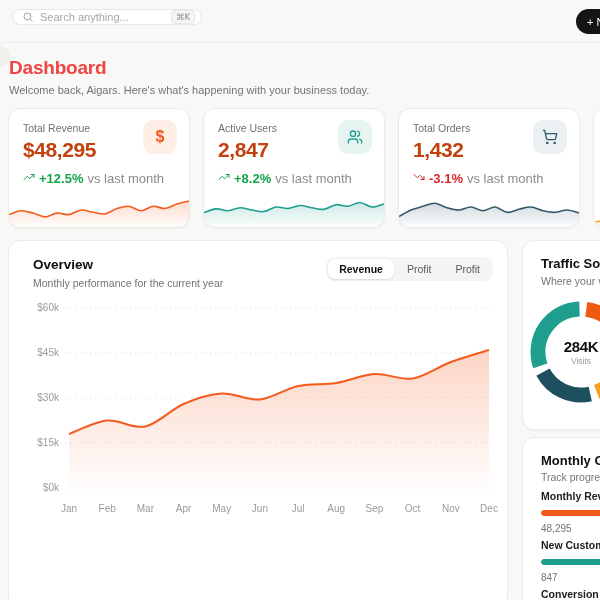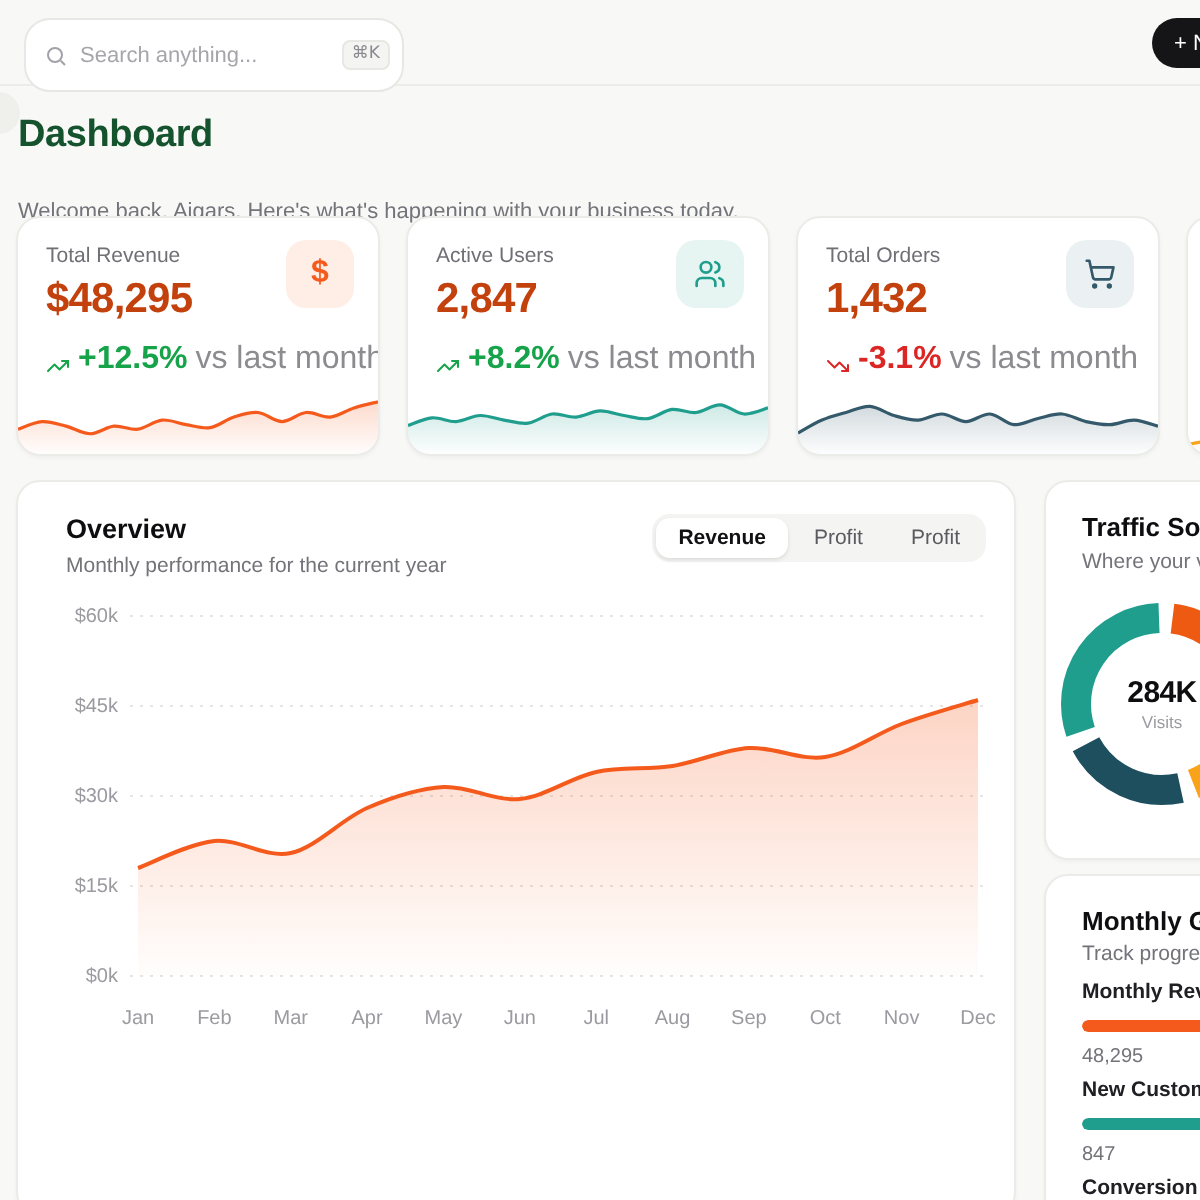--- a/index.html
+++ b/index.html
@@ -6,55 +6,55 @@
   html,body { width:600px; height:600px; overflow:hidden; }
   body {
     position:relative;
     background:#f8f8f6;
     font-family:"Liberation Sans", sans-serif;
     color:#111113;
   }
   
   .topbar { position:absolute; left:0; top:0; width:600px; height:43px; border-bottom:1px solid #ececea; }
   .search {
-    position:absolute; left:12px; top:9px; width:190px; height:37px;
+    position:absolute; left:12px; top:9px; width:190px; height:16px;
     background:#fff; border:1px solid #e7e7e4; border-radius:13px;
     display:flex; align-items:center; padding:0 6px 0 9px; cursor:text;
   }
   .search svg { width:12px; height:12px; stroke:#a1a1aa; flex:0 0 auto; }
   .search .ph { flex:1; margin-left:6px; font-size:11px; color:#a5a5ab; white-space:nowrap; overflow:hidden; }
   .kbd {
     font-family:"DejaVu Sans", sans-serif; font-size:8.5px; color:#8a8a90;
     background:#f4f4f2; border:1px solid #e7e7e4; border-radius:4px; padding:2px 4px; line-height:1;
   }
   .new-btn {
     position:absolute; left:576px; top:9px; height:25px; width:72px;
     background:#151517; color:#fff; border:none; border-radius:13px;
     font-size:11px; font-family:inherit; text-align:left; padding-left:11px; cursor:pointer; white-space:nowrap;
   }
   .edge-circle { position:absolute; left:-11px; top:46px; width:21px; height:21px; border-radius:50%; background:#efefec; }
   
-  .page-title { position:absolute; left:9px; top:57px; font-size:19px; font-weight:700; letter-spacing:-0.2px; color:#14532d; }
-  .page-sub { position:absolute; left:9px; top:100px; font-size:11px; color:#73737a; }
+  .page-title { position:absolute; left:9px; top:57px; font-size:19px; font-weight:700; letter-spacing:-0.2px; color:#ef4444; }
+  .page-sub { position:absolute; left:9px; top:84px; font-size:11px; color:#73737a; }
   
   .card {
     position:absolute; background:#fff; border:1px solid #ebebe8; border-radius:12px;
     box-shadow:0 1px 2px rgba(16,24,40,.04); overflow:hidden;
   }
   
   .stat-card { top:108px; width:182px; height:120px; }
   .stat-label { position:absolute; left:14px; top:13px; font-size:10.5px; color:#6f6f76; }
   .stat-icon {
     position:absolute; right:12px; top:11px; width:34px; height:34px; border-radius:10px;
     display:flex; align-items:center; justify-content:center;
   }
   .stat-icon svg { width:16px; height:16px; stroke:currentColor; fill:none; stroke-width:2; stroke-linecap:round; stroke-linejoin:round; }
   .stat-icon .dollar { font-size:16px; font-weight:700; }
   .stat-value { position:absolute; left:14px; top:29px; font-size:21px; font-weight:800; letter-spacing:-0.4px; color:#c2410c; }
-  .stat-trend { position:absolute; left:14px; top:62px; font-size:16px; color:#8b8b90; display:flex; align-items:flex-end; gap:4px; white-space:nowrap; }
+  .stat-trend { position:absolute; left:14px; top:62px; font-size:13px; color:#8b8b90; display:flex; align-items:flex-start; gap:4px; white-space:nowrap; }
   .stat-trend svg { width:12px; height:12px; fill:none; stroke-width:2; stroke-linecap:round; stroke-linejoin:round; }
   .stat-trend .delta { font-weight:700; }
   .spark { position:absolute; left:0; bottom:0; width:100%; height:46px; display:block; }
   
   .overview { left:8px; top:240px; width:500px; height:368px; }
   .ov-title { position:absolute; left:24px; top:16px; font-size:13.5px; font-weight:700; color:#0e0e10; }
   .ov-sub { position:absolute; left:24px; top:36px; font-size:10.5px; color:#73737a; }
   .tabs {
     position:absolute; right:14px; top:16px; background:#f4f4f2; border-radius:9px; padding:2px;
     display:inline-flex; gap:2px;align-items:center;

